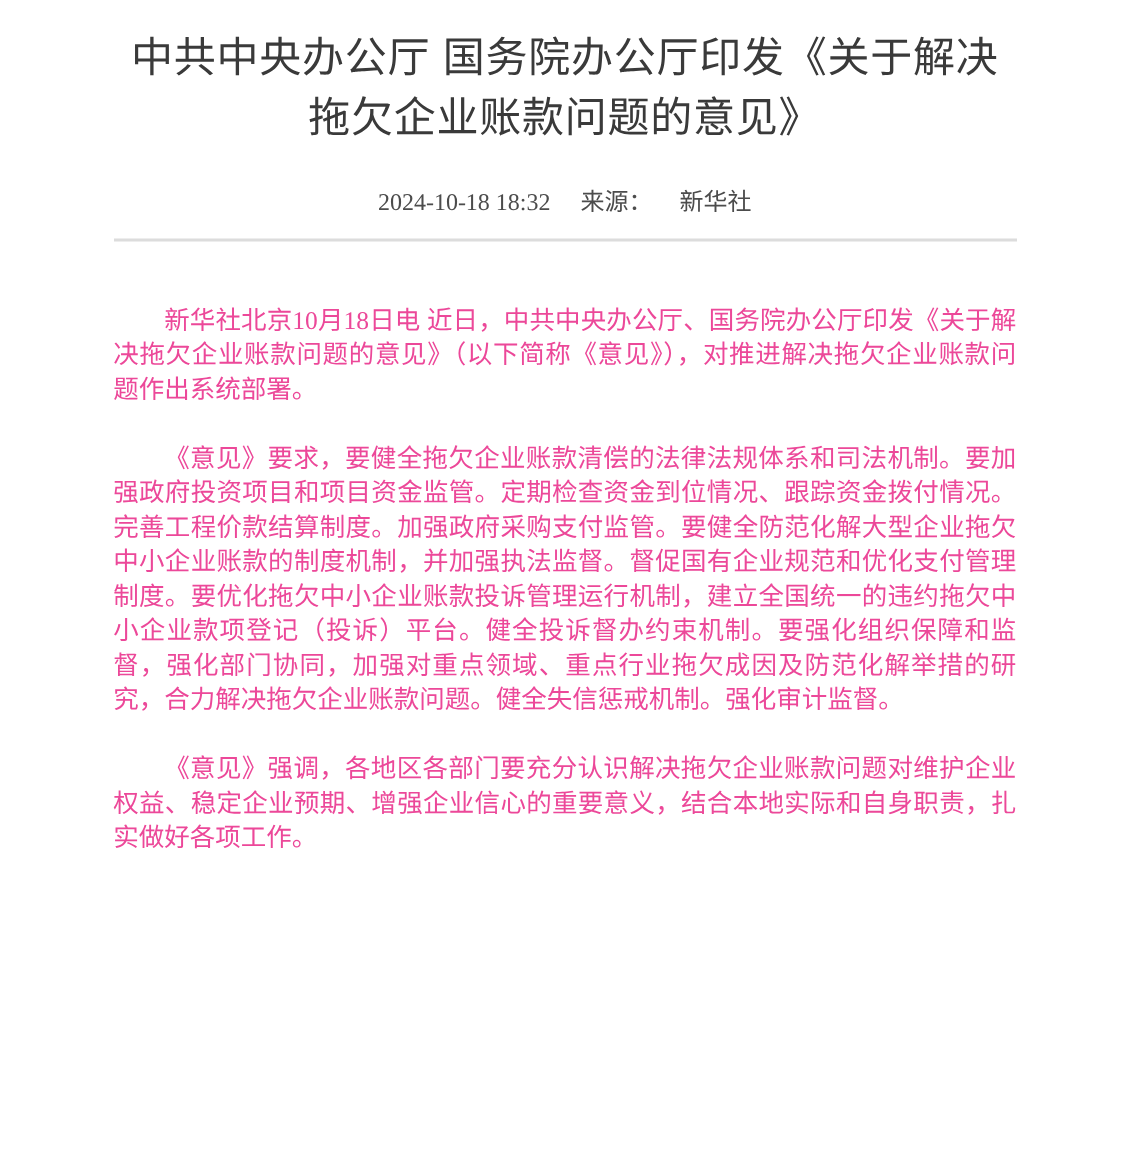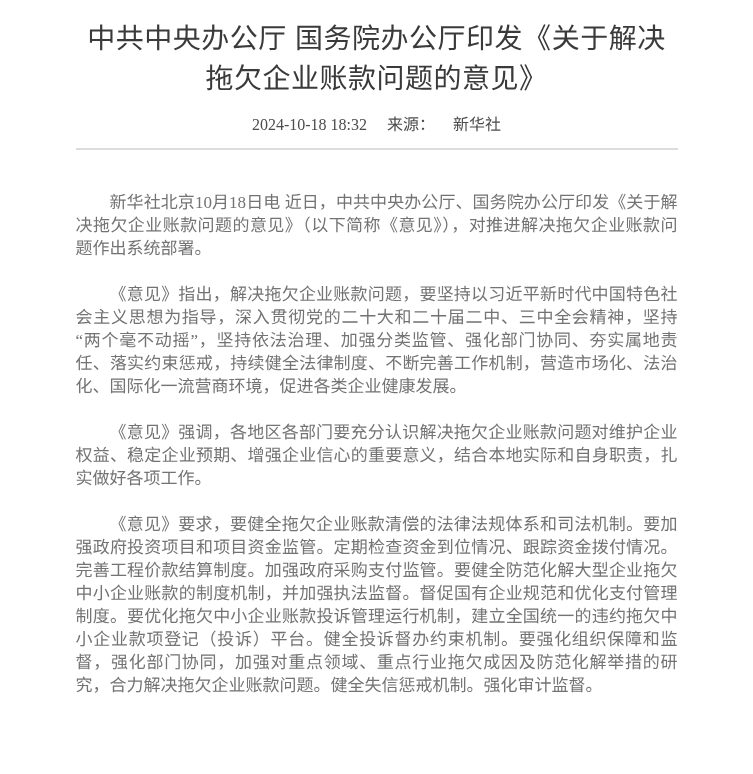--- a/index.html
+++ b/index.html
@@ -23,41 +23,41 @@
     margin: 0;
     font-family: "Liberation Sans", "DejaVu Sans", sans-serif;
     font-weight: 400;
     font-size: 28px;
     line-height: 40px;
     text-align: center;
     color: #3a3a3a;
     letter-spacing: 0.5px;
   }
   .meta {
-    margin-top: 16px;
+    margin-top: 27px;
     text-align: center;
     font-size: 16px;
     line-height: 20px;
     color: #4c4c4c;
     font-family: "Liberation Serif", "DejaVu Serif", serif;
   }
   .meta .dt      { margin-right: 16px; }
   .meta .src-lbl { margin-right: 14px; }
   .divider {
     margin: 13px 0 0 0;
     border: none;
     border-top: 2px solid #dcdcdc;
     height: 0;
   }
   .content {
     margin-top: 41px;
     font-size: 17px;
     line-height: 23px;
     text-align: justify;
-    color: #737373;
+    color: #ec4899;
   }
   .content p {
     margin: 0 0 23px 0;
     text-indent: 2em;
   }
   .content p:last-child { margin-bottom: 0; }
 </style>
 </head>
 <body>
 
@@ -68,18 +68,17 @@
   <div class="meta">
     <span class="dt">2024-10-18 18:32</span>
     <span class="src-lbl">来源：</span>
     <span class="src">新华社</span>
   </div>
 
   <hr class="divider">
 
   <div class="content">
     <p>新华社北京10月18日电 近日，中共中央办公厅、国务院办公厅印发《关于解决拖欠企业账款问题的意见》（以下简称《意见》），对推进解决拖欠企业账款问题作出系统部署。</p>
-    <p>《意见》指出，解决拖欠企业账款问题，要坚持以习近平新时代中国特色社会主义思想为指导，深入贯彻党的二十大和二十届二中、三中全会精神，坚持“两个毫不动摇”，坚持依法治理、加强分类监管、强化部门协同、夯实属地责任、落实约束惩戒，持续健全法律制度、不断完善工作机制，营造市场化、法治化、国际化一流营商环境，促进各类企业健康发展。</p>
+    <p>《意见》要求，要健全拖欠企业账款清偿的法律法规体系和司法机制。要加强政府投资项目和项目资金监管。定期检查资金到位情况、跟踪资金拨付情况。完善工程价款结算制度。加强政府采购支付监管。要健全防范化解大型企业拖欠中小企业账款的制度机制，并加强执法监督。督促国有企业规范和优化支付管理制度。要优化拖欠中小企业账款投诉管理运行机制，建立全国统一的违约拖欠中小企业款项登记（投诉）平台。健全投诉督办约束机制。要强化组织保障和监督，强化部门协同，加强对重点领域、重点行业拖欠成因及防范化解举措的研究，合力解决拖欠企业账款问题。健全失信惩戒机制。强化审计监督。</p>
     <p>《意见》强调，各地区各部门要充分认识解决拖欠企业账款问题对维护企业权益、稳定企业预期、增强企业信心的重要意义，结合本地实际和自身职责，扎实做好各项工作。</p>
-    <p>《意见》要求，要健全拖欠企业账款清偿的法律法规体系和司法机制。要加强政府投资项目和项目资金监管。定期检查资金到位情况、跟踪资金拨付情况。完善工程价款结算制度。加强政府采购支付监管。要健全防范化解大型企业拖欠中小企业账款的制度机制，并加强执法监督。督促国有企业规范和优化支付管理制度。要优化拖欠中小企业账款投诉管理运行机制，建立全国统一的违约拖欠中小企业款项登记（投诉）平台。健全投诉督办约束机制。要强化组织保障和监督，强化部门协同，加强对重点领域、重点行业拖欠成因及防范化解举措的研究，合力解决拖欠企业账款问题。健全失信惩戒机制。强化审计监督。</p>
   </div>
 
 </div>
 
 </body></html>

